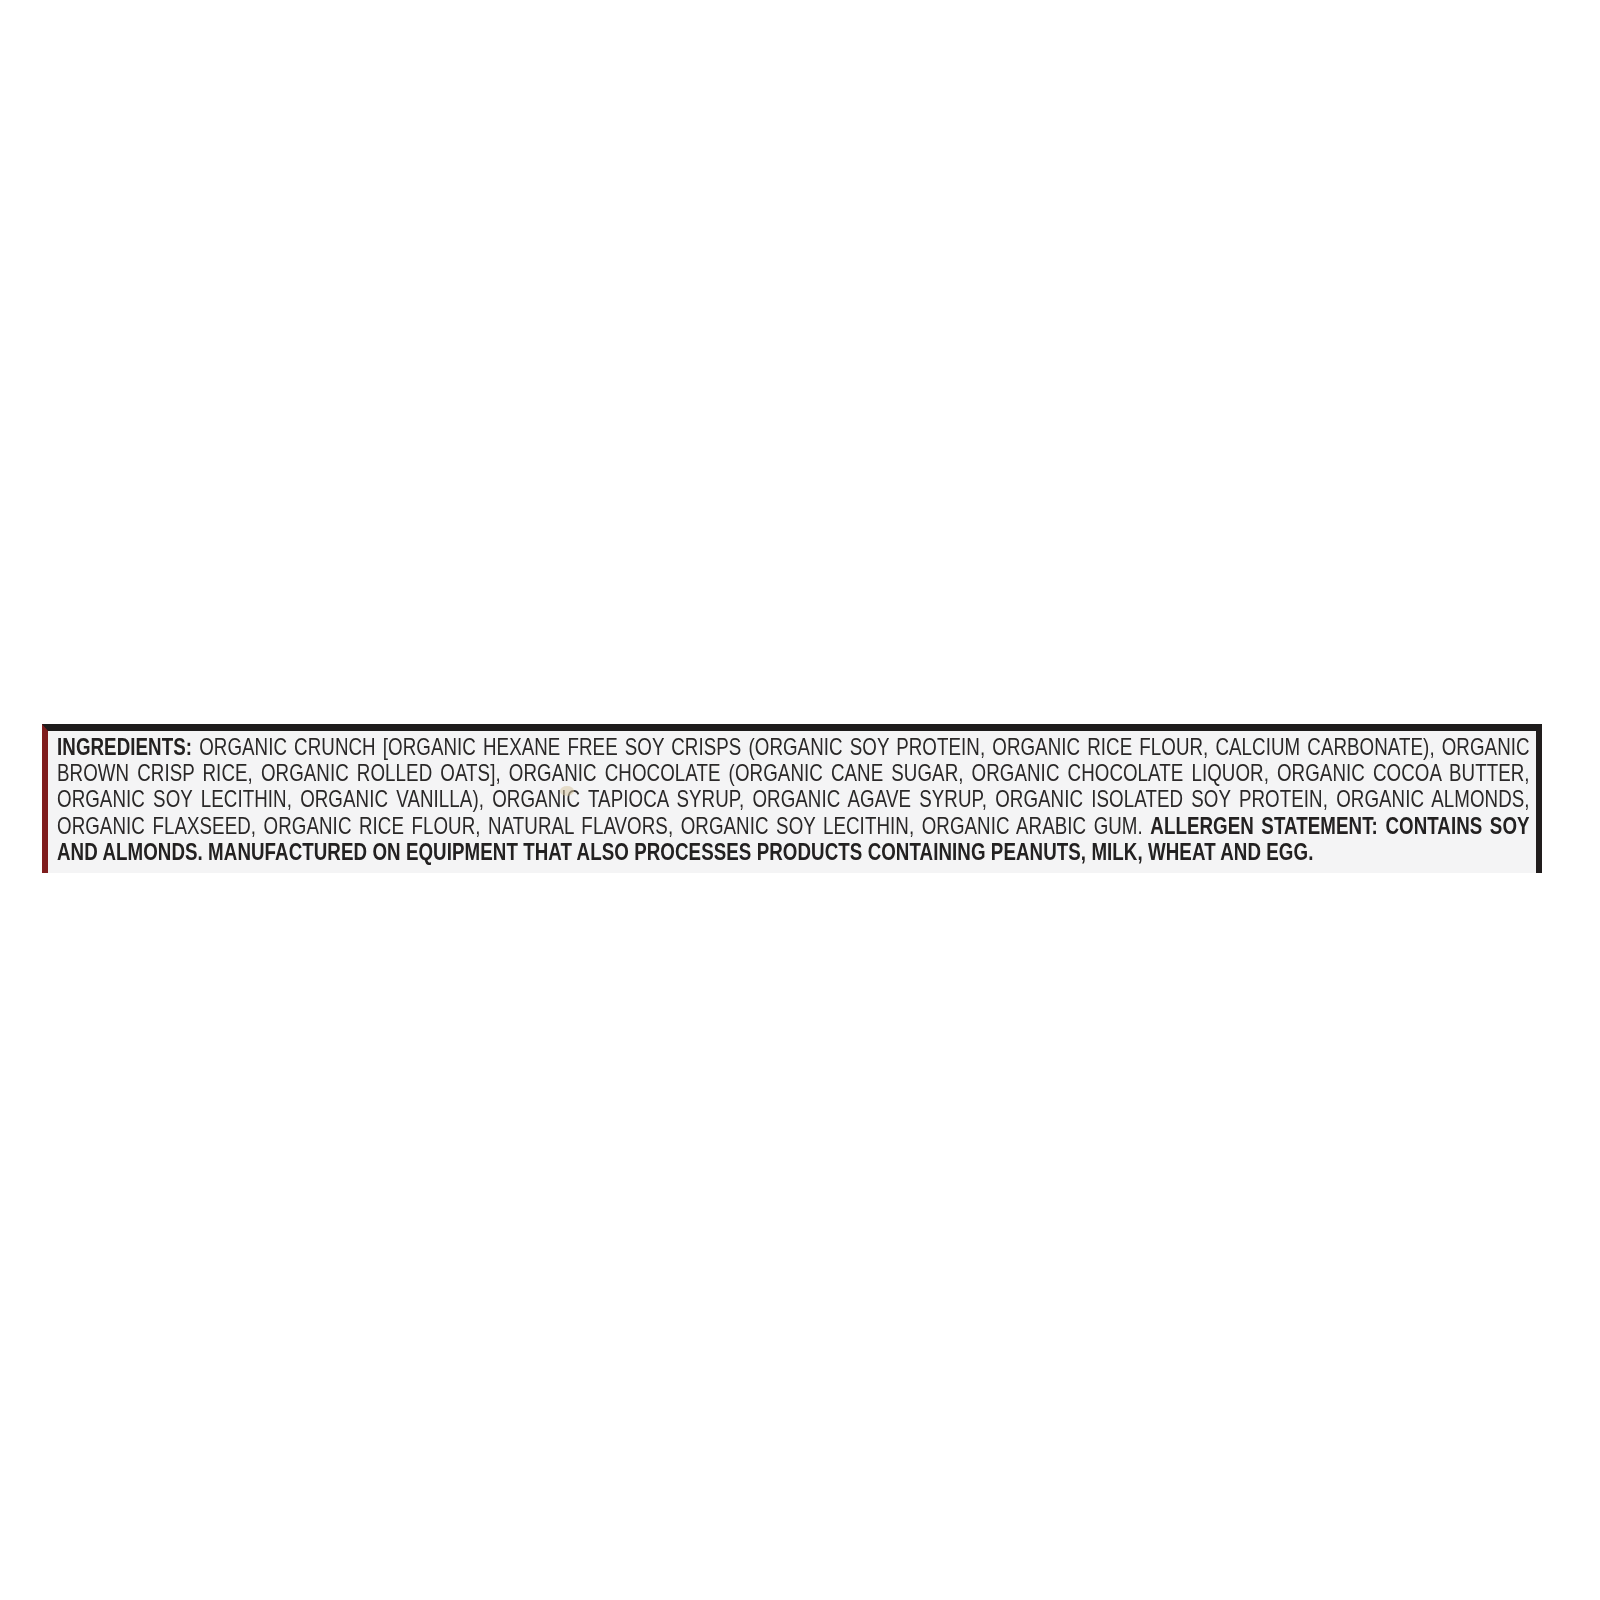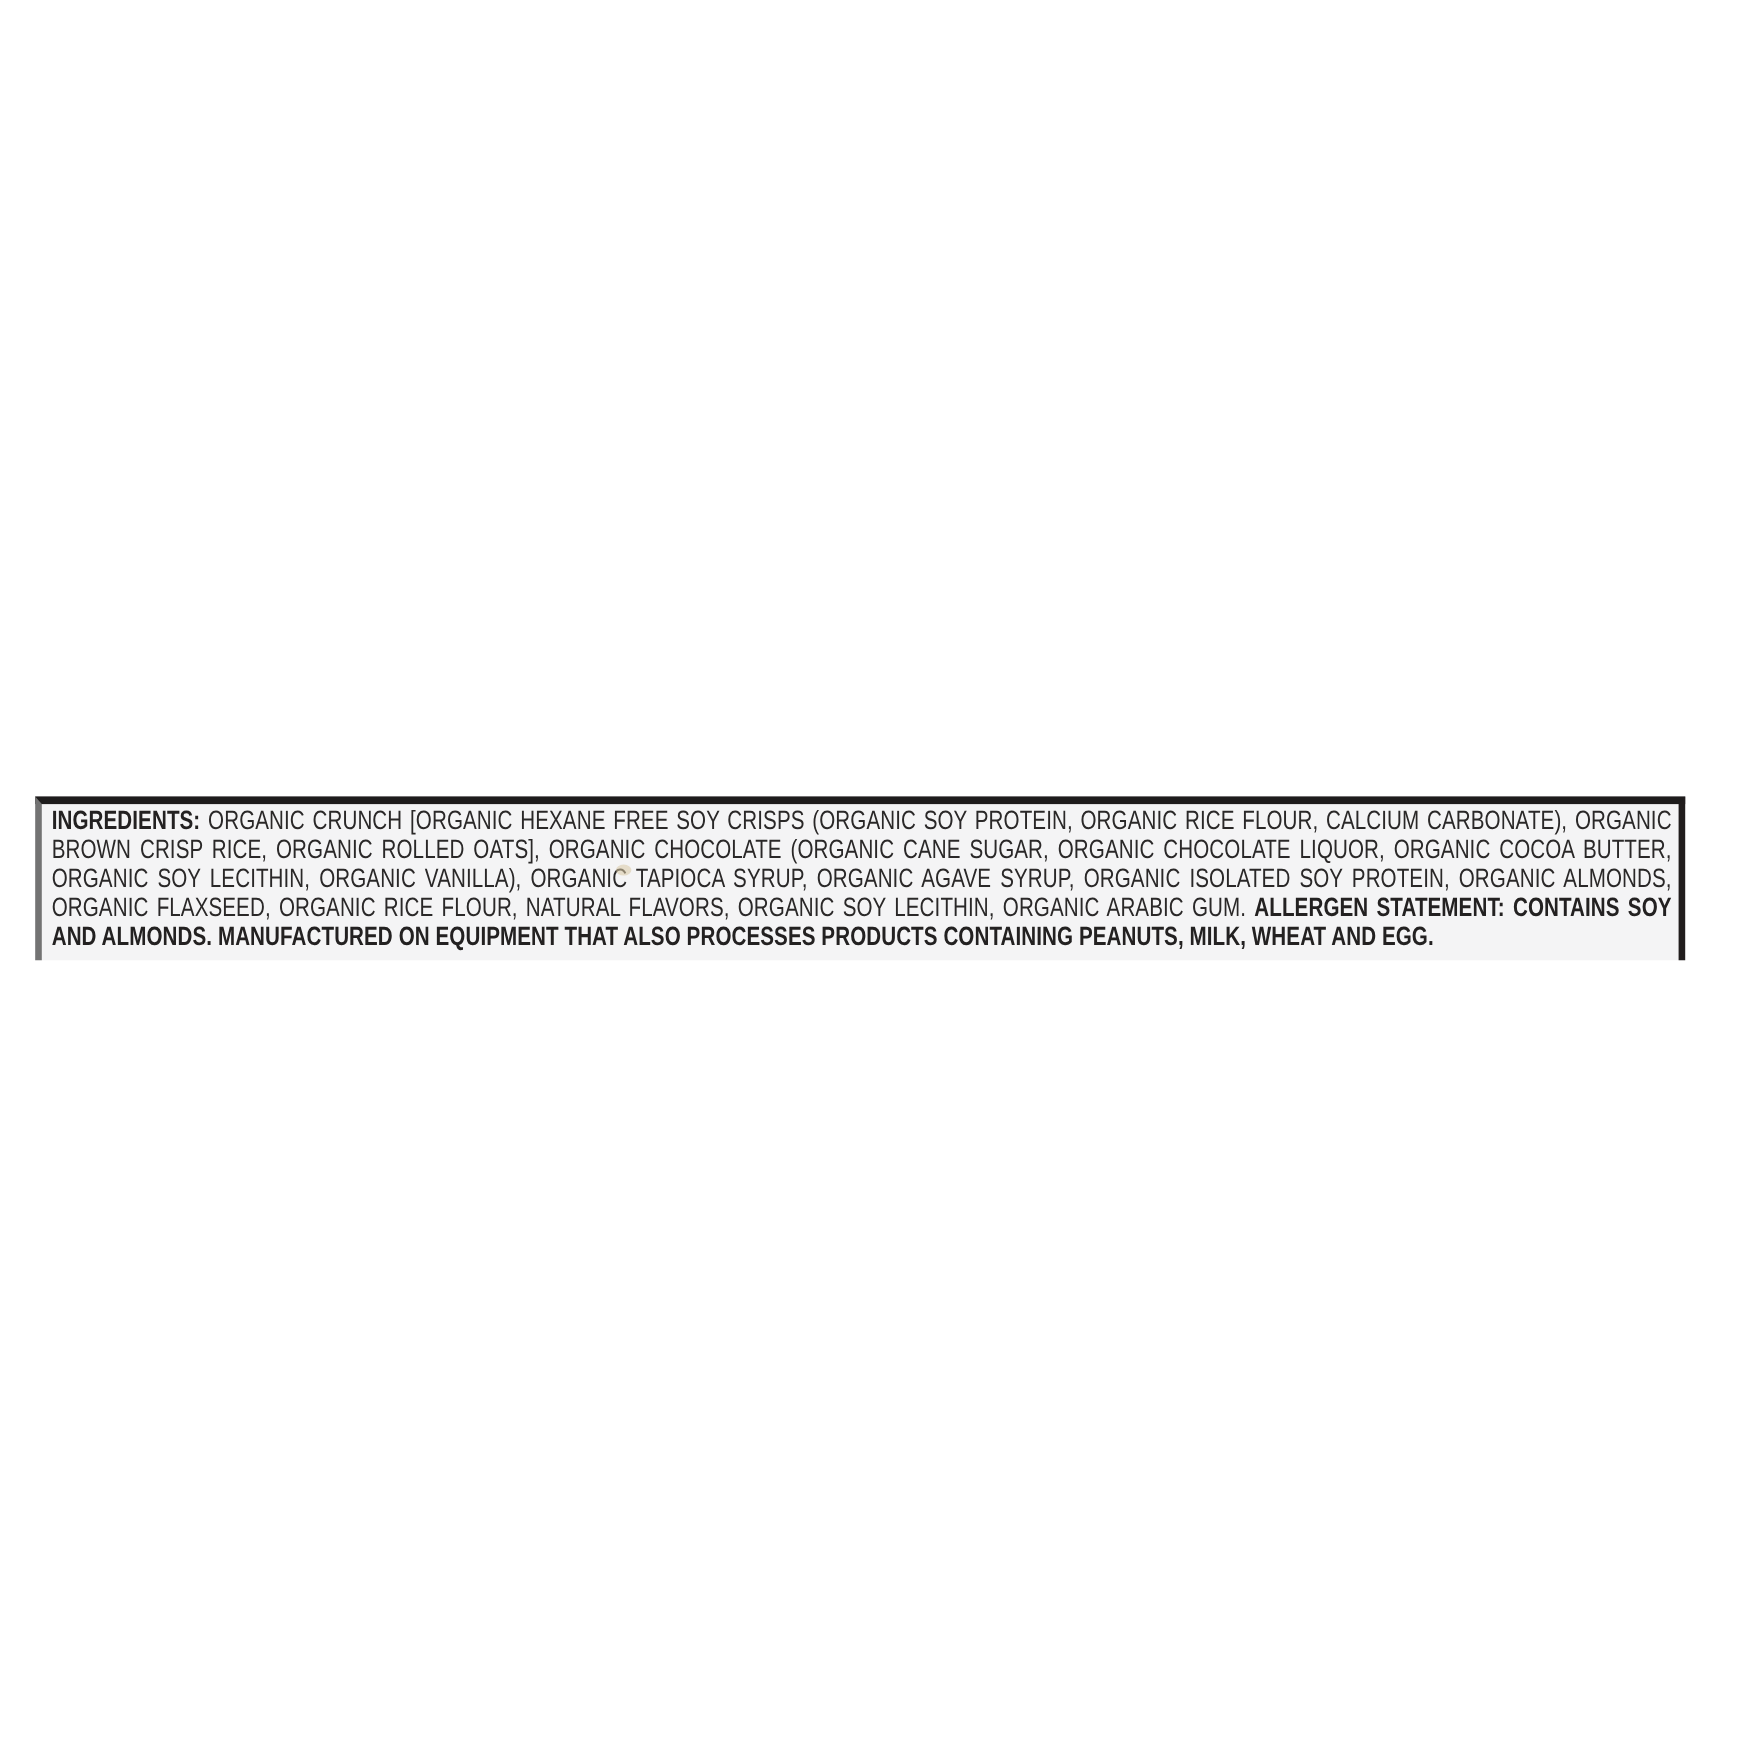--- a/index.html
+++ b/index.html
@@ -9,28 +9,28 @@
   }
   .page {
     position: relative;
     width: 1600px;
     height: 1600px;
     background: #ffffff;
     overflow: hidden;
   }
   .label-box {
     position: absolute;
-    left: 32px;
+    left: 42px;
     top: 724px;
     width: 1500px;
     height: 149px;
     box-sizing: border-box;
     background: #f4f4f5;
     border-top: 7px solid #1e1c1c;
-    border-left: 6px solid #737373;
+    border-left: 6px solid #7f1d1d;
     border-right: 6px solid #211d1d;
     overflow: hidden;
   }
   .label-text {
     position: absolute;
     left: 9px;
     top: 3px;
     width: 1888px;              
     margin: 0;
     transform: scaleX(0.78);

